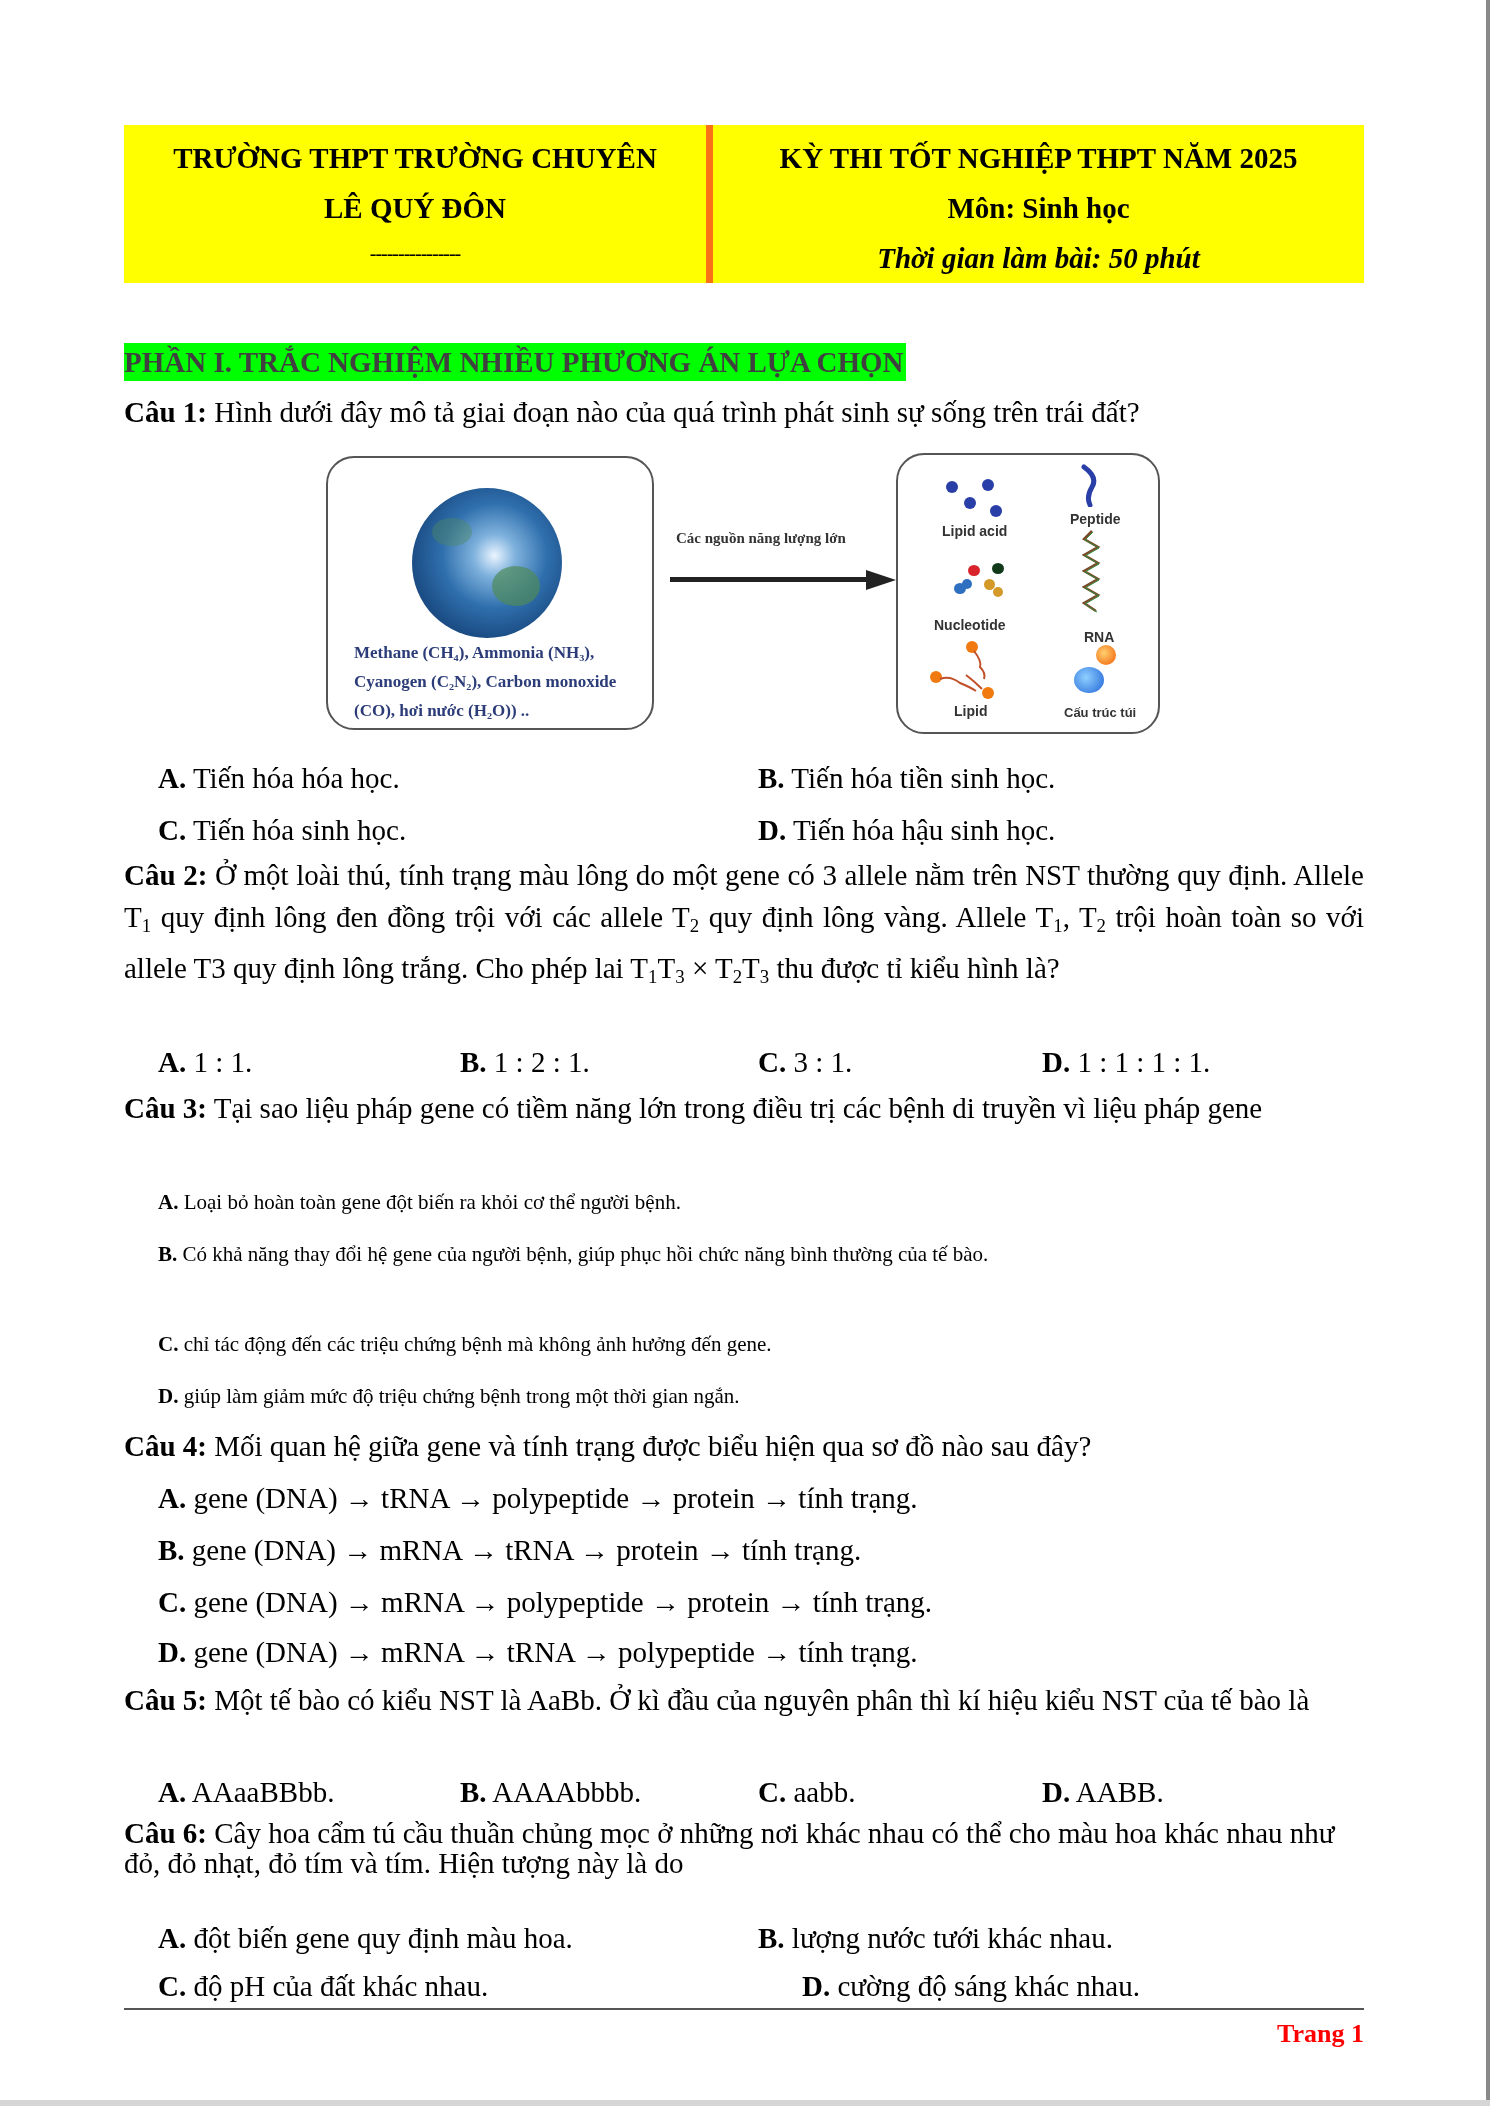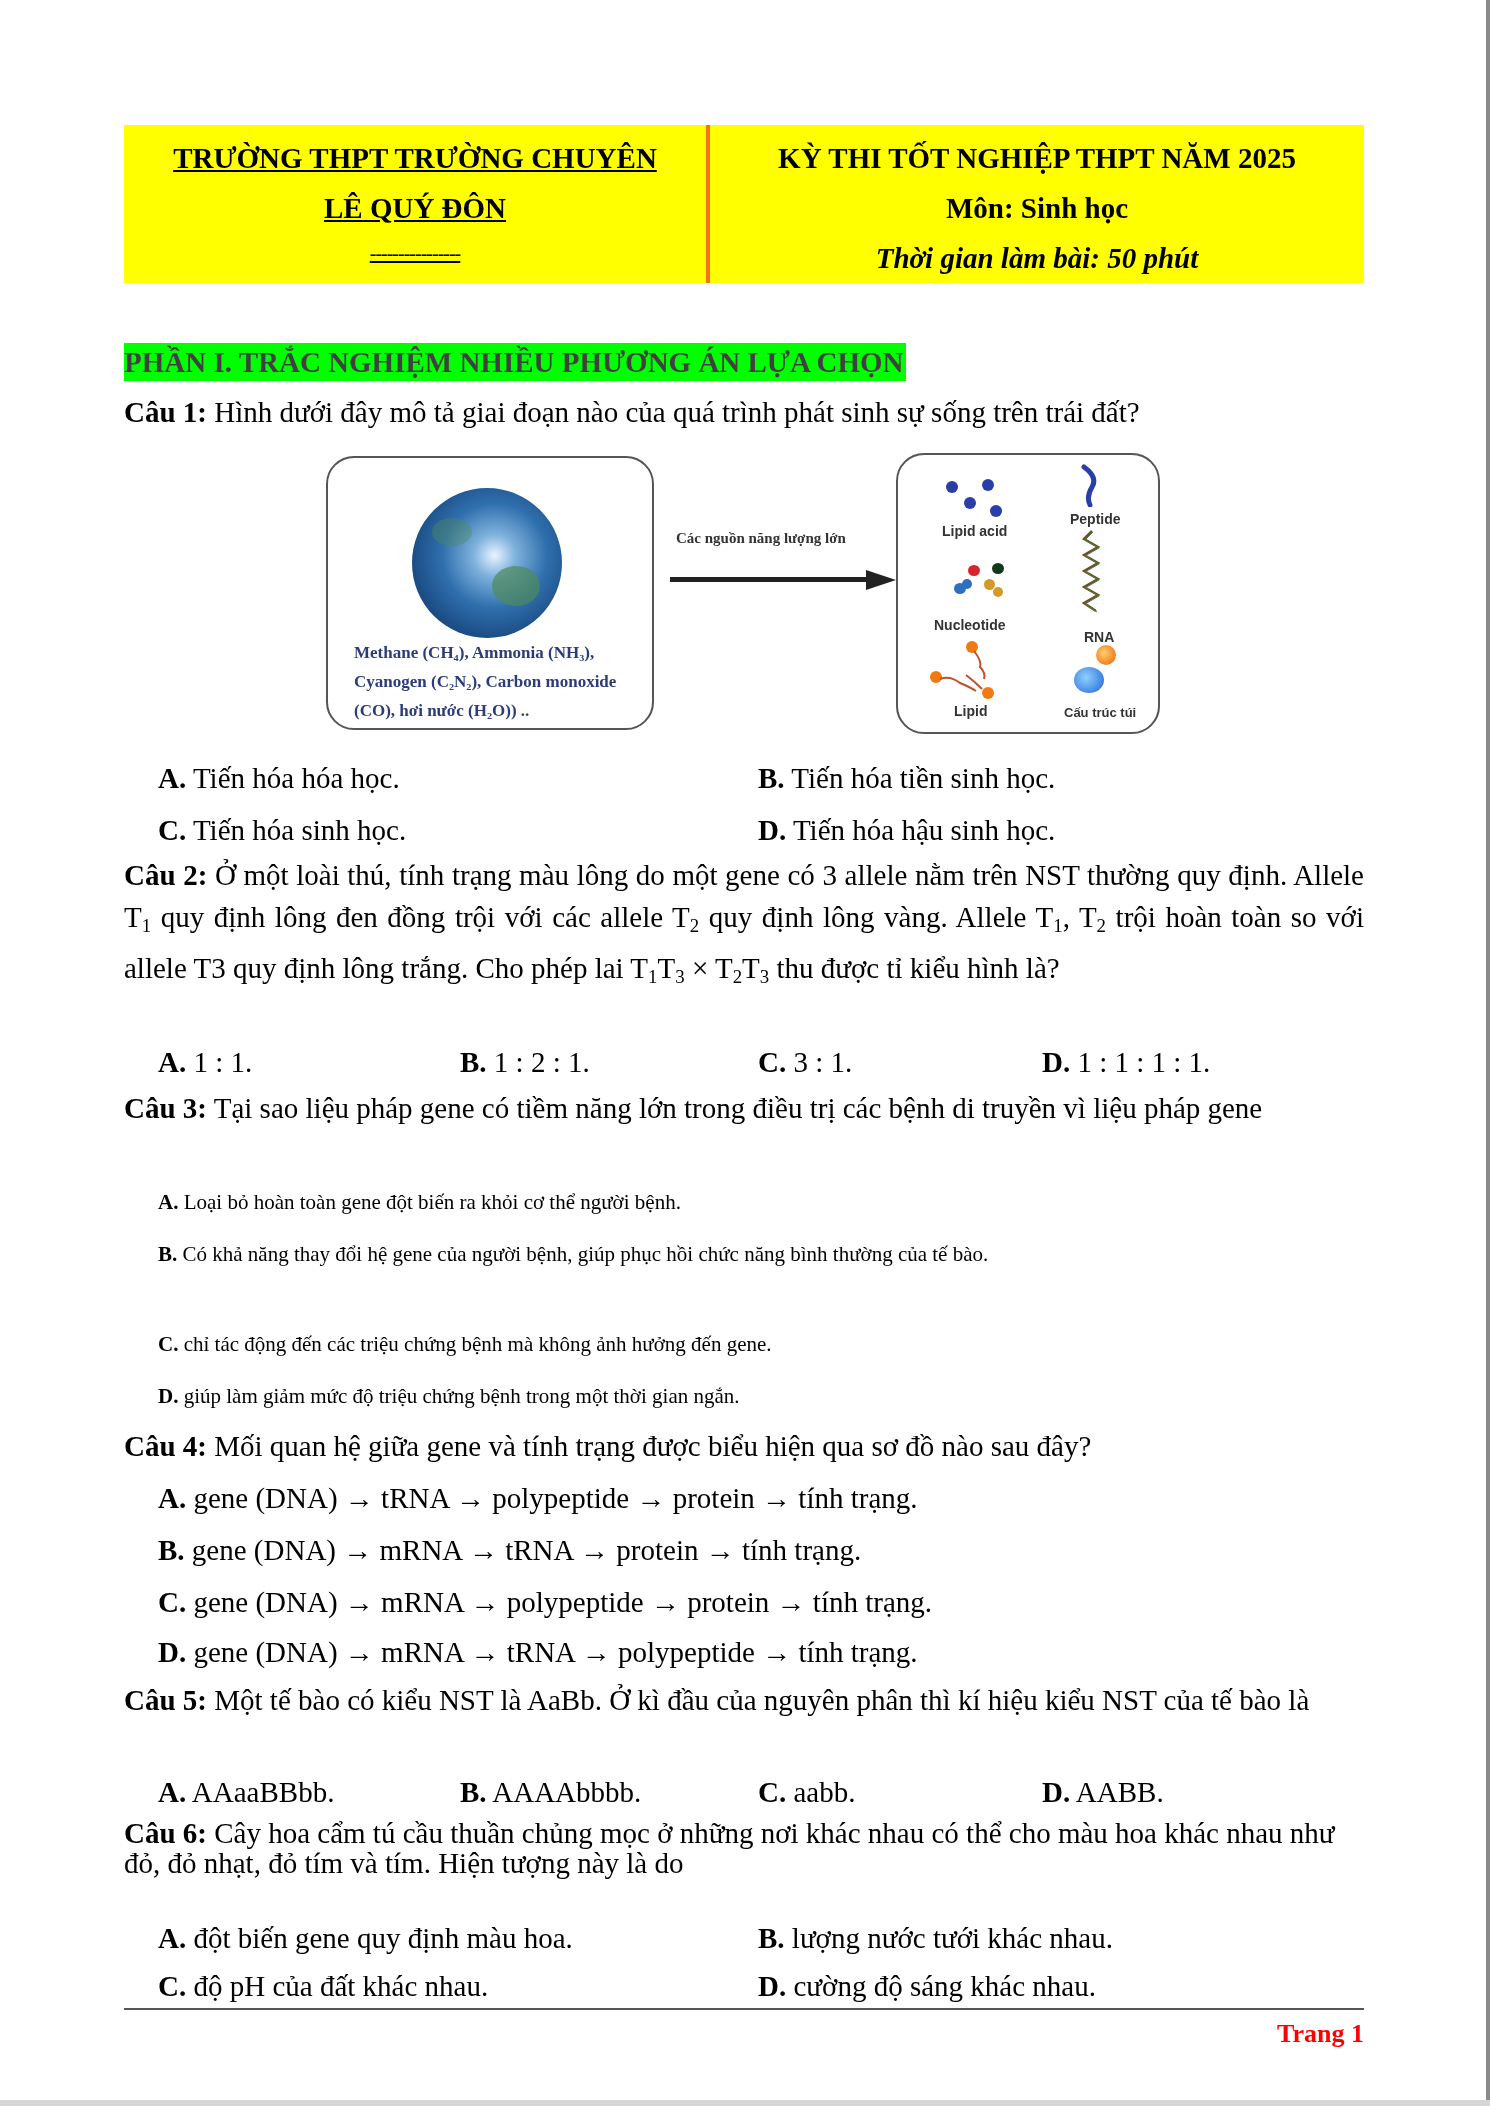--- a/index.html
+++ b/index.html
@@ -10,21 +10,21 @@
     color: #000;
   }
   .page-edge-right { position: absolute; left: 1486px; top: 0; width: 4px; height: 2100px; background: #8a8a8a; }
   .page-edge-bottom { position: absolute; left: 0; top: 2100px; width: 1490px; height: 6px; background: #d6d6d6; }
 
   .header-table {
     position: absolute; left: 124px; top: 125px; width: 1240px; height: 158px;
     background: #ffff00; display: flex;
   }
   .header-col { display: flex; flex-direction: column; align-items: center; }
-  .header-col.left { width: 582px; border-right: 4px solid #f97316; text-decoration: underline; }
+  .header-col.left { width: 582px; border-right: 7px solid #f97316; }
   .header-col.right { flex: 1; }
   .h-line { font-size: 29px; font-weight: bold; line-height: 30px; height: 50px; display: flex; align-items: center; white-space: nowrap; }
   .h-line.first { margin-top: 8px; }
   .h-line.italic { font-style: italic; }
   .h-dash { font-size: 20px; line-height: 20px; margin-top: 10px; letter-spacing: -1px; }
 
   .section-title {
     position: absolute; left: 124px; top: 343px; height: 38px;
     background: #00ff00; color: #404040; font-weight: bold; font-size: 29px;
     line-height: 38px; white-space: nowrap; padding-right: 2px;
@@ -196,16 +196,16 @@
 <div class="opt" style="left:758px;top:1766px;"><span class="opt-label">C.</span><span> aabb.</span></div>
 <div class="opt" style="left:1042px;top:1766px;"><span class="opt-label">D.</span><span> AABB.</span></div>
 
 <div class="q-text" style="top:1818px;line-height:30px;">
   <span class="q-label">Câu 6:</span><span> Cây hoa cẩm tú cầu thuần chủng mọc ở những nơi khác nhau có thể cho màu hoa khác nhau như đỏ, đỏ nhạt, đỏ tím và tím. Hiện tượng này là do</span>
 </div>
 
 <div class="opt" style="left:158px;top:1912px;"><span class="opt-label">A.</span><span> đột biến gene quy định màu hoa.</span></div>
 <div class="opt" style="left:758px;top:1912px;"><span class="opt-label">B.</span><span> lượng nước tưới khác nhau.</span></div>
 <div class="opt" style="left:158px;top:1960px;"><span class="opt-label">C.</span><span> độ pH của đất khác nhau.</span></div>
-<div class="opt" style="left:758px;top:1960px;"><span class="opt-label">D.</span><span> cường độ sáng khác nhau.</span></div>
+<div class="opt" style="left:802px;top:1960px;"><span class="opt-label">D.</span><span> cường độ sáng khác nhau.</span></div>
 
 <div class="bottom-rule"></div>
 <div class="page-number">Trang 1</div>
 
 </body></html>

